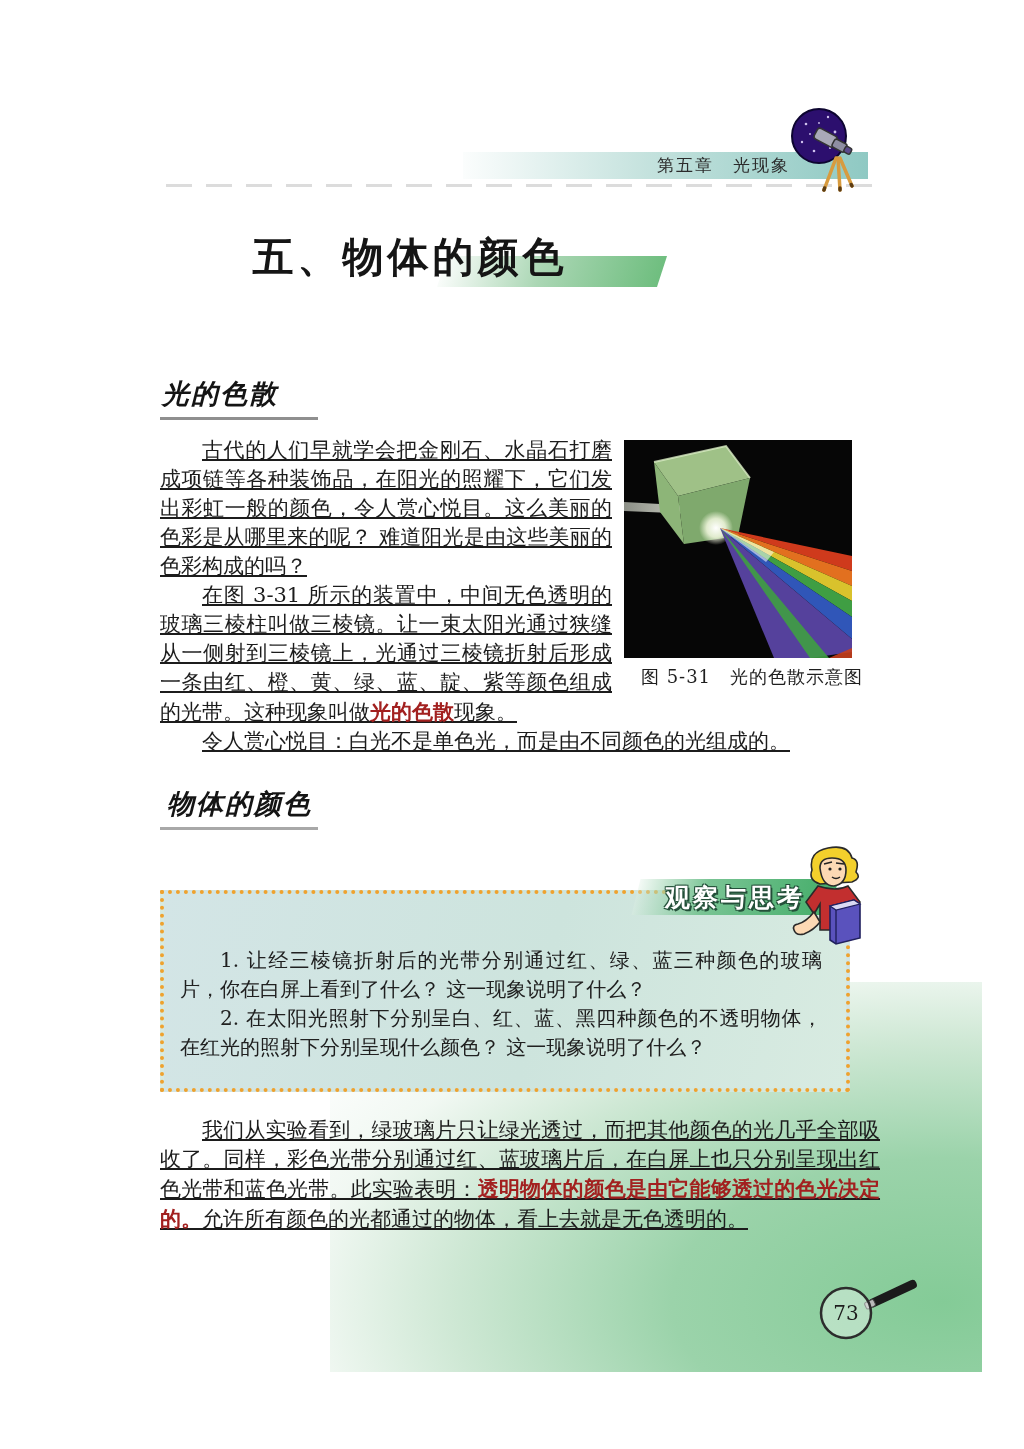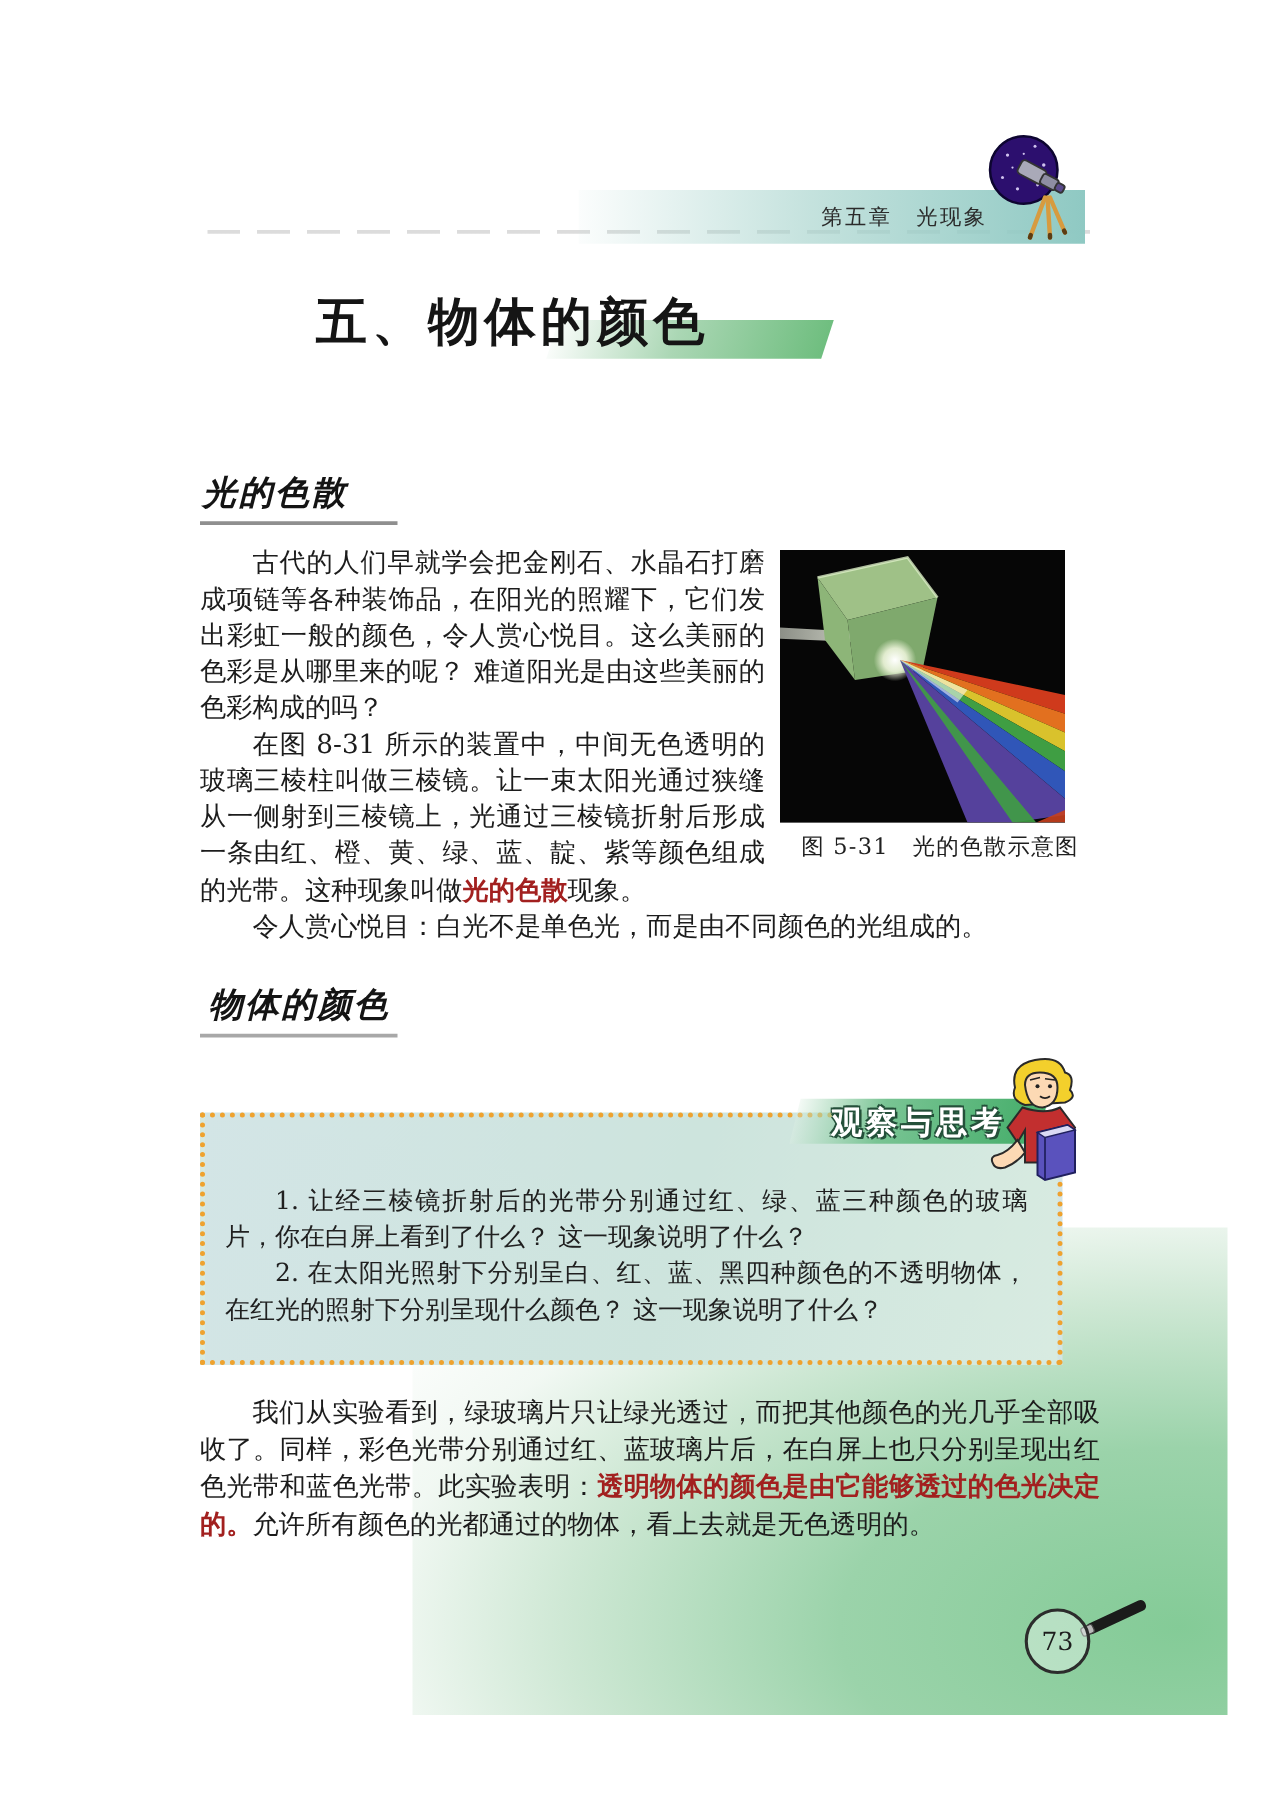--- a/index.html
+++ b/index.html
@@ -11,21 +11,21 @@
   
   .green-wash {
     position:absolute; left:330px; top:982px; width:652px; height:390px;
     background: radial-gradient(130% 115% at 94% 82%,
        #84cb97 0%, #9bd3aa 32%, rgba(190,224,198,0.75) 58%,
        rgba(225,240,228,0.45) 75%, rgba(255,255,255,0) 92%);
     z-index:0;
   }
   
   .chap-band {
-    position:absolute; left:463px; top:152px; width:405px; height:43px;
+    position:absolute; left:463px; top:152px; width:405px; height:27px;
     background: linear-gradient(to right, rgba(188,222,217,0.06), rgba(166,211,204,0.65) 45%, #8fc9c3 100%);
     display:flex; align-items:center; justify-content:flex-end;
     padding-right:78px; z-index:2;
   }
   .chap-band span { font-size:17px; color:#2b2b2b; letter-spacing:2px; }
   .header-rule {
     position:absolute; left:166px; top:184px; width:712px; height:3px;
     background: repeating-linear-gradient(to right, #dcdcdc 0 26px, transparent 26px 40px);
     z-index:1;
   }
@@ -47,21 +47,21 @@
 
   .sec-head {
     display:inline-block; font-family:"DejaVu Sans", sans-serif;
     font-style:italic; font-weight:900; font-size:27px; color:#141414;
     letter-spacing:2px; padding:0 6px 5px 2px; border-bottom:3px solid #8f8f8f;
     min-width:158px;
   }
   .sec1-head { margin-bottom:16px; }
   .sec2-head { margin-top:30px; margin-bottom:8px; border-bottom-color:#a8a8a8;text-align:right; }
 
-  p.body { font-size:21px; line-height:29px; text-align:justify; text-indent:2em; color:#1c1c1c; }
+  p.body { font-size:21px; line-height:29px; text-align:justify; text-indent:2em; color:#1c1c1c;text-decoration:underline; }
   .hl { color:#a2201f; font-weight:bold; }
 
   
   .figure { float:right; width:256px; margin:4px 0 4px 12px; }
   .photo { position:relative; width:228px; height:218px; background:#050505; }
   .figcap { margin-top:7px; text-align:center; font-size:18px; color:#1f1f1f; letter-spacing:1px; }
   .clear { clear:both; }
 
   
   .obox {
@@ -178,21 +178,21 @@
             <polygon points="96,88 150,112 142,122" fill="#ffffff" opacity="0.55"></polygon>
           </svg>
         </div>
         <div class="figcap">图 5-31　光的色散示意图</div>
       </div>
 
       <p class="body">
         <span>古代的人们早就学会把金刚石、水晶石打磨成项链等各种装饰品，在阳光的照耀下，它们发出彩虹一般的颜色，令人赏心悦目。这么美丽的色彩是从哪里来的呢？ 难道阳光是由这些美丽的色彩构成的吗？</span>
       </p>
       <p class="body">
-        <span>在图 8-31 所示的装置中，中间无色透明的玻璃三棱柱叫做三棱镜。让一束太阳光通过狭缝从一侧射到三棱镜上，光通过三棱镜折射后形成一条由红、橙、黄、绿、蓝、靛、紫等颜色组成的光带。这种现象叫做</span><span class="hl">光的色散</span><span>现象。</span>
+        <span>在图 3-31 所示的装置中，中间无色透明的玻璃三棱柱叫做三棱镜。让一束太阳光通过狭缝从一侧射到三棱镜上，光通过三棱镜折射后形成一条由红、橙、黄、绿、蓝、靛、紫等颜色组成的光带。这种现象叫做</span><span class="hl">光的色散</span><span>现象。</span>
       </p>
       <p class="body clear">
         <span>令人赏心悦目：白光不是单色光，而是由不同颜色的光组成的。</span>
       </p>
     </div>
 
     <div>
       <span class="sec-head sec2-head">物体的颜色</span>
     </div>
 

